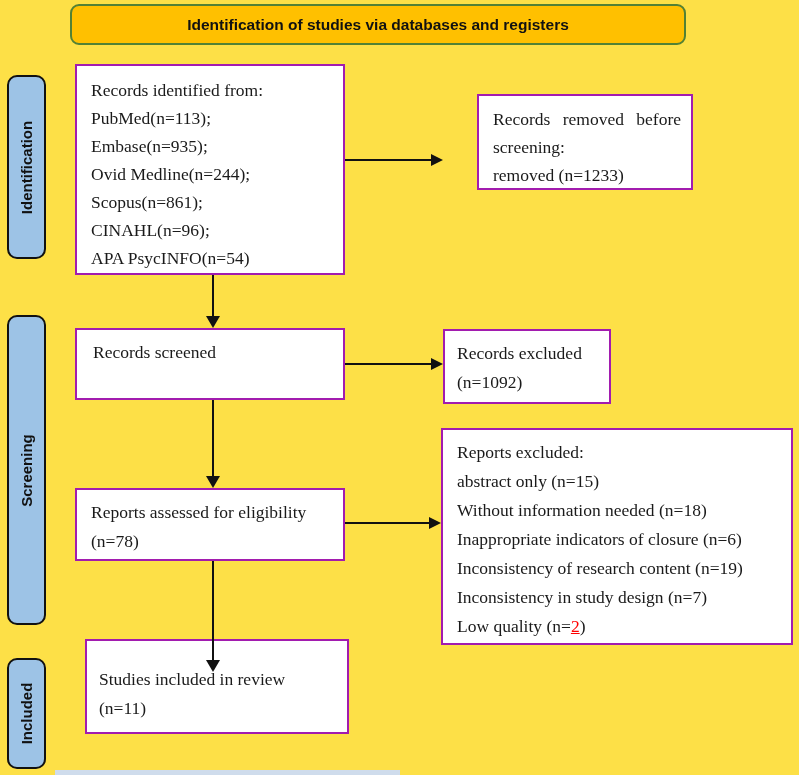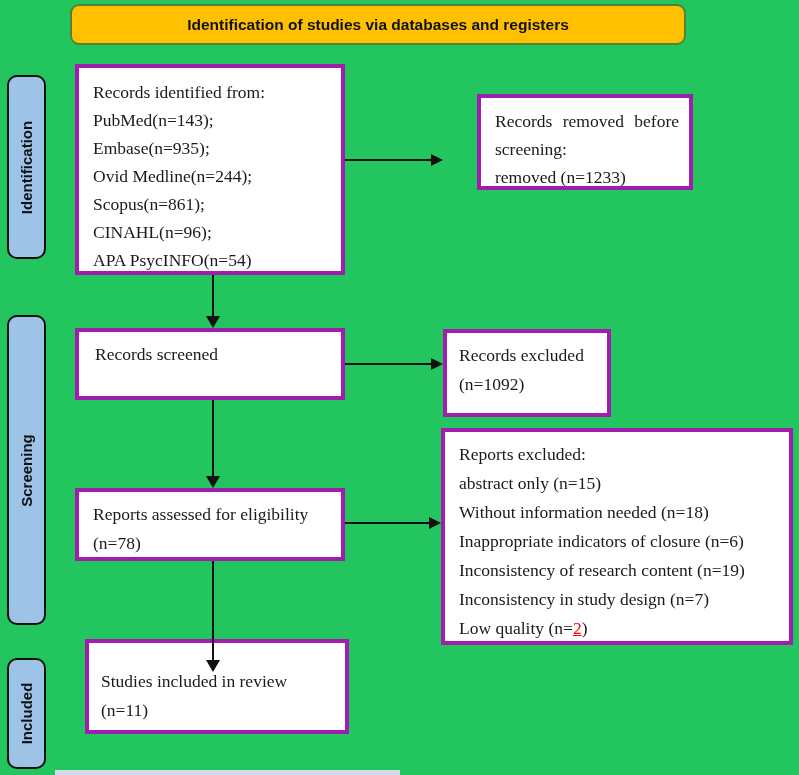--- a/index.html
+++ b/index.html
@@ -1,19 +1,19 @@
 <!DOCTYPE html>
 <html><head>
 <meta charset="utf-8">
 <style>
   html,body{margin:0;padding:0;background:#ffffff;}
   #canvas{
     position:relative;
     width:799px;height:775px;
-    background:#22c55e;
+    background:#fde047;
     font-family:"Liberation Serif", serif;
     color:#1a1a1a;
     overflow:hidden;
   }
   
   .banner{
     position:absolute;left:70px;top:4px;width:616px;height:41px;
     background:#FFC000;border:2px solid #538135;border-radius:9px;
     box-sizing:border-box;
     display:flex;align-items:center;justify-content:center;
@@ -28,21 +28,21 @@
     display:flex;align-items:center;justify-content:center;
   }
   .stage span{
     transform:rotate(-90deg);white-space:nowrap;
     font-family:"Liberation Sans", sans-serif;
     font-weight:bold;font-size:15px;color:#111111;
   }
   
   .box{
     position:absolute;background:#ffffff;
-    border:4px solid #a21caf;box-sizing:border-box;
+    border:2px solid #a21caf;box-sizing:border-box;
     font-size:17.5px;line-height:28px;
     padding:8px 10px 0 14px;
   }
   .box .line{white-space:nowrap;}
   .justify{white-space:normal;text-align:justify;text-align-last:justify;}
   .red-num{color:#FF0000;text-decoration:underline;}
   
   .vline{position:absolute;width:2px;background:#111111;}
   .hline{position:absolute;height:2px;background:#111111;}
   .head-down{
@@ -74,39 +74,39 @@
   </div>
   <div class="stage" style="top:315px;height:310px;">
     <span>Screening</span>
   </div>
   <div class="stage" style="top:658px;height:111px;">
     <span>Included</span>
   </div>
 
   <div class="box" style="left:75px;top:64px;width:270px;height:211px;padding-top:10px;">
     <div class="line">Records identified from:</div>
-    <div class="line">PubMed(n=143);</div>
+    <div class="line">PubMed(n=113);</div>
     <div class="line">Embase(n=935);</div>
     <div class="line">Ovid Medline(n=244);</div>
     <div class="line">Scopus(n=861);</div>
     <div class="line">CINAHL(n=96);</div>
     <div class="line">APA PsycINFO(n=54)</div>
   </div>
 
   <div class="box" style="left:443px;top:94px;width:216px;height:96px;padding-top:9px;margin-left:34px;">
     <div class="line justify">Records removed before</div>
     <div class="line">screening:</div>
     <div class="line">removed (n=1233)</div>
   </div>
 
   <div class="box" style="left:75px;top:328px;width:270px;height:72px;line-height:29px;padding-left:16px;">
     <div class="line">Records screened</div>
   </div>
 
-  <div class="box" style="left:443px;top:329px;width:168px;height:88px;line-height:29px;padding-left:12px;">
+  <div class="box" style="left:443px;top:329px;width:168px;height:75px;line-height:29px;padding-left:12px;">
     <div class="line">Records excluded</div>
     <div class="line">(n=1092)</div>
   </div>
 
   <div class="box" style="left:75px;top:488px;width:270px;height:73px;line-height:29px;">
     <div class="line">Reports assessed for eligibility</div>
     <div class="line">(n=78)</div>
   </div>
 
   <div class="box" style="left:441px;top:428px;width:352px;height:217px;line-height:29px;">

